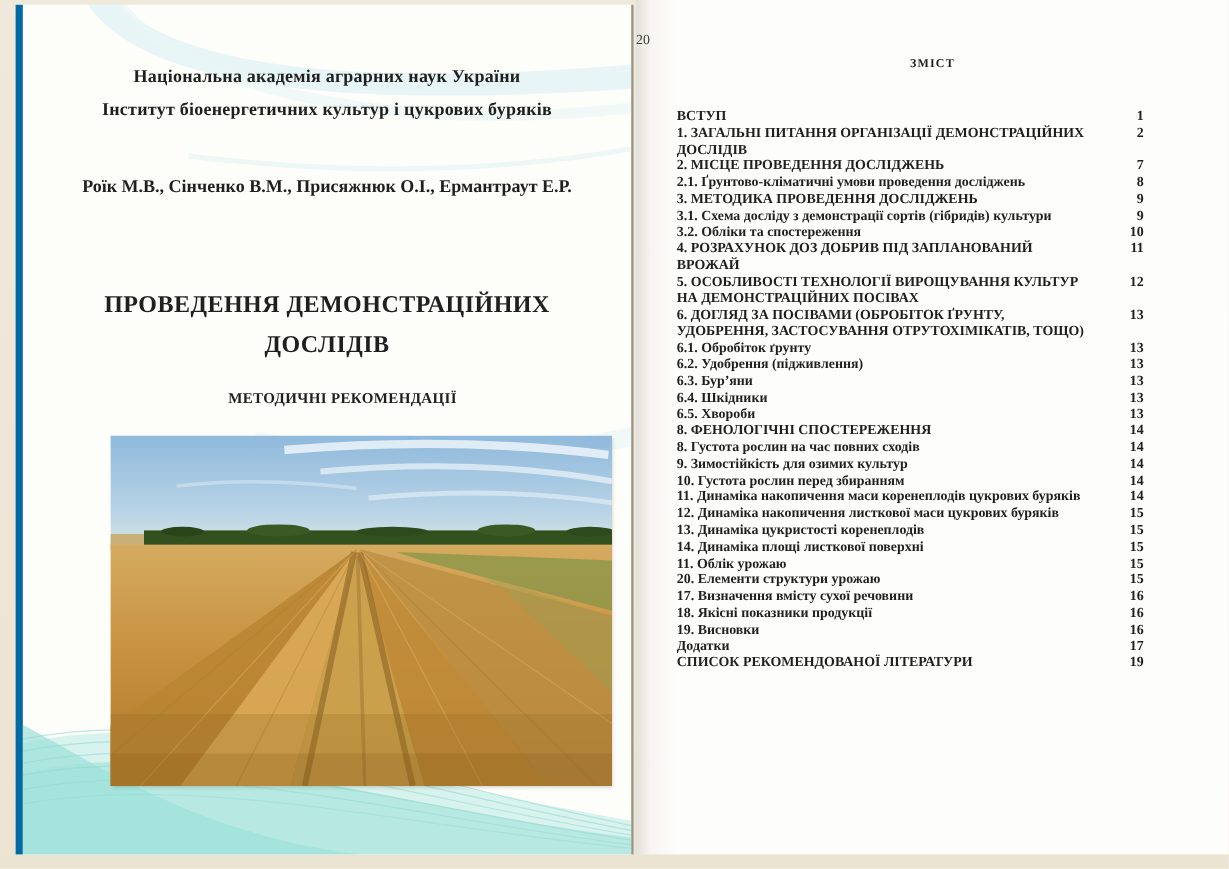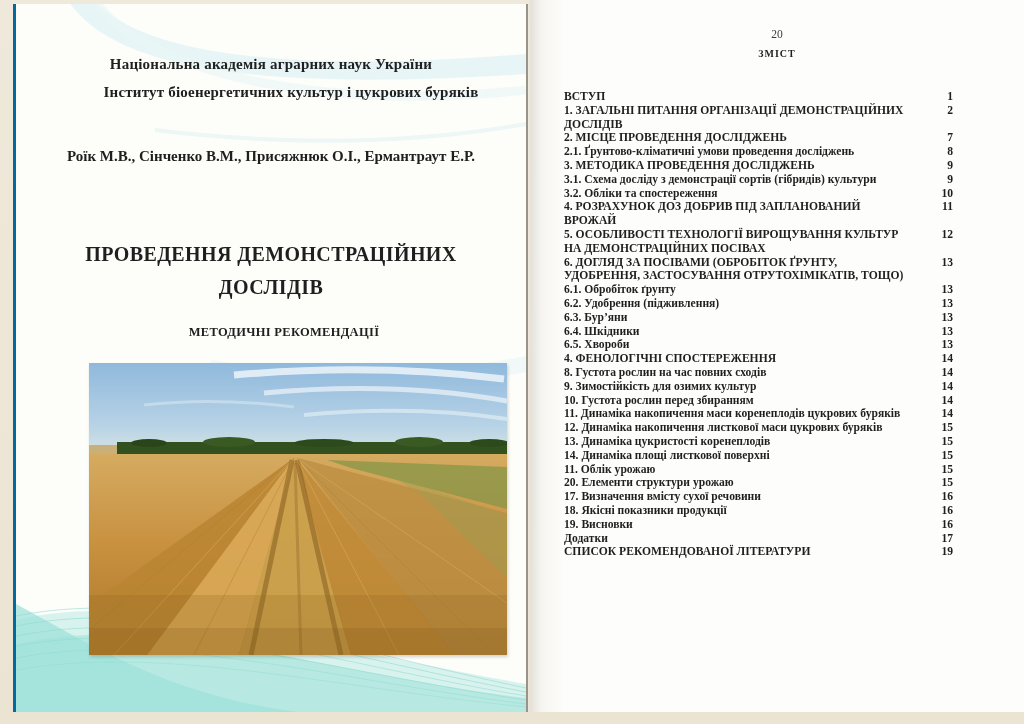--- a/index.html
+++ b/index.html
@@ -6,46 +6,46 @@
   body{
     width:1024px;height:724px;position:relative;overflow:hidden;
     background:linear-gradient(#efe9db,#ece4d2);
     font-family:"Liberation Serif","DejaVu Serif",serif;
     color:#1f1f1f;
   }
   
   .page{position:absolute;background:#fdfdfa;}
   #cover-page{
     left:13px;top:4px;width:515px;height:708px;
-    border-left:3px solid #0369a1;
+    border-left:6px solid #0369a1;
     border-right:2px solid #99948a;
     box-sizing:border-box;
   }
   #toc-page{
     left:530px;top:0;width:494px;height:712px;
     background:linear-gradient(to right,#e3e0d8 0,#f6f5f1 12px,#fdfdfb 34px,#fdfdfb 100%);
   }
   
   .cover-decor{position:absolute;left:0;top:0;width:100%;height:100%;pointer-events:none;}
   
   .cover-text{position:absolute;left:0;width:100%;text-align:center;font-weight:bold;}
   #org-line1{top:52px;font-size:15px;letter-spacing:.2px;}
-  #org-line2{top:80px;font-size:15px;letter-spacing:.2px;margin-left:20px;}
+  #org-line2{top:80px;font-size:15px;letter-spacing:.2px;}
   #authors-line{top:144px;font-size:15px;}
   #title-line1{top:239px;font-size:20px;letter-spacing:.4px;}
   #title-line2{top:272px;font-size:20px;letter-spacing:.4px;}
   #subtitle-line{top:321px;font-size:12.5px;letter-spacing:.3px;margin-left:13px;}
   
   #cover-photo{
     position:absolute;left:73px;top:359px;width:418px;height:292px;
     box-shadow:1px 2px 3px rgba(90,80,60,.25);
   }
   #cover-photo svg{display:block;width:100%;height:100%;}
   
-  #toc-pagenum{position:absolute;top:28px;left:0;width:100%;text-align:center;font-size:11.5px;color:#3c3c3c;}
+  #toc-pagenum{position:absolute;top:28px;left:0;width:100%;font-size:11.5px;color:#3c3c3c;}
   #toc-heading{position:absolute;top:48px;left:0;width:100%;text-align:center;font-size:10px;font-weight:bold;letter-spacing:1px;}
   #toc-list{position:absolute;left:34px;top:90px;width:392px;}
   .toc-row{display:flex;align-items:flex-start;font-weight:bold;font-size:11.6px;line-height:13.8px;}
   .toc-label{flex:1;white-space:pre-line;padding-right:8px;}
   .toc-page{width:30px;text-align:right;padding-right:3px;flex:none;}
 </style>
 </head>
 <body>
 
 <div class="page" id="cover-page">
@@ -210,21 +210,21 @@
     <span class="toc-label">6.4. Шкідники</span>
     <span class="toc-page">13</span>
   </div>
 
   <div class="toc-row">
     <span class="toc-label">6.5. Хвороби</span>
     <span class="toc-page">13</span>
   </div>
 
   <div class="toc-row">
-    <span class="toc-label">4. ФЕНОЛОГІЧНІ СПОСТЕРЕЖЕННЯ</span>
+    <span class="toc-label">8. ФЕНОЛОГІЧНІ СПОСТЕРЕЖЕННЯ</span>
     <span class="toc-page">14</span>
   </div>
 
   <div class="toc-row">
     <span class="toc-label">8. Густота рослин на час повних сходів</span>
     <span class="toc-page">14</span>
   </div>
 
   <div class="toc-row">
     <span class="toc-label">9. Зимостійкість для озимих культур</span>

